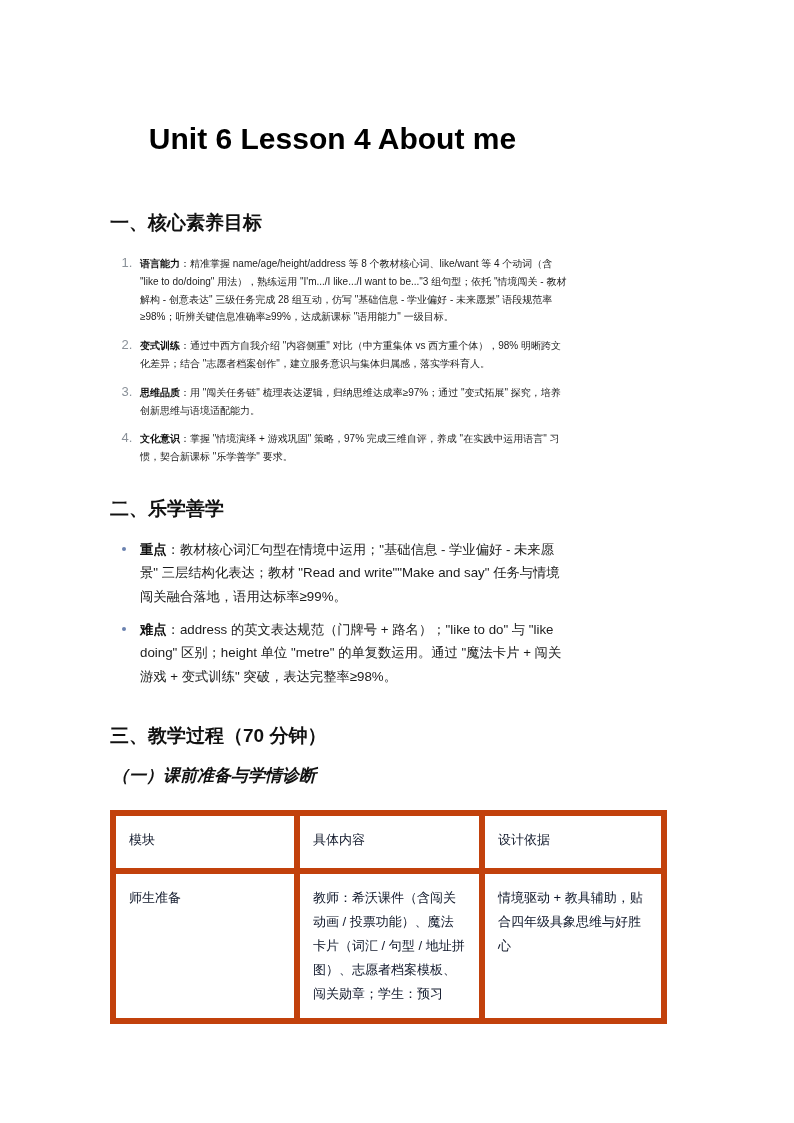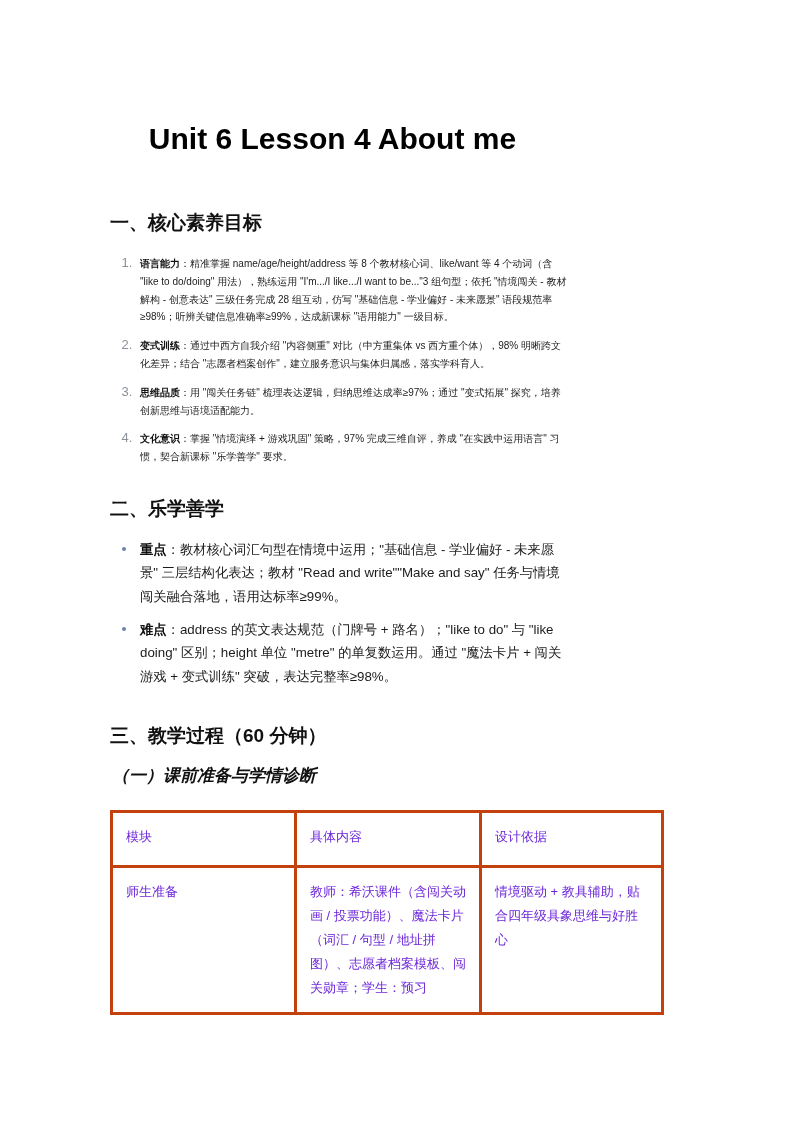--- a/index.html
+++ b/index.html
@@ -99,26 +99,26 @@
   }
 
   table.prep-table {
     border-collapse: collapse;
     width: 551px;
     margin: 22px 0 0 0;
     table-layout: fixed;
   }
   table.prep-table th,
   table.prep-table td {
-    border: 3px solid #c2410c;
+    border: 6px solid #c2410c;
     vertical-align: top;
     text-align: left;
     font-size: 13px;
     line-height: 1.85;
-    color: #6d28d9;
+    color: #0f172a;
     font-weight: normal;
     padding: 12px 13px 12px 13px;
   }
   table.prep-table th {
     height: 28px;
   }
   table.prep-table tbody td {
     height: 120px;
   }
   table.prep-table col.c1 { width: 184px; }
@@ -150,21 +150,21 @@
         <span class="lead-term">重点</span><span>：教材核心词汇句型在情境中运用；"基础信息 - 学业偏好 - 未来愿景" 三层结构化表达；教材 "Read and write""Make and say" 任务与情境闯关融合落地，语用达标率≥99%。</span>
       </li>
       <li>
         <span class="bullet-dot"></span>
         <span class="lead-term">难点</span><span>：address 的英文表达规范（门牌号 + 路名）；"like to do" 与 "like doing" 区别；height 单位 "metre" 的单复数运用。通过 "魔法卡片 + 闯关游戏 + 变式训练" 突破，表达完整率≥98%。</span>
       </li>
     </ul>
   </div>
 
   <div class="section-block">
-    <h2 class="section-heading">三、教学过程（60 分钟）</h2>
+    <h2 class="section-heading">三、教学过程（70 分钟）</h2>
     <h3 class="sub-heading">（一）课前准备与学情诊断</h3>
 
     <table class="prep-table">
       <colgroup>
         <col class="c1">
           <col class="c2">
           <col class="c3">
       </colgroup>
       <thead>
         <tr>

